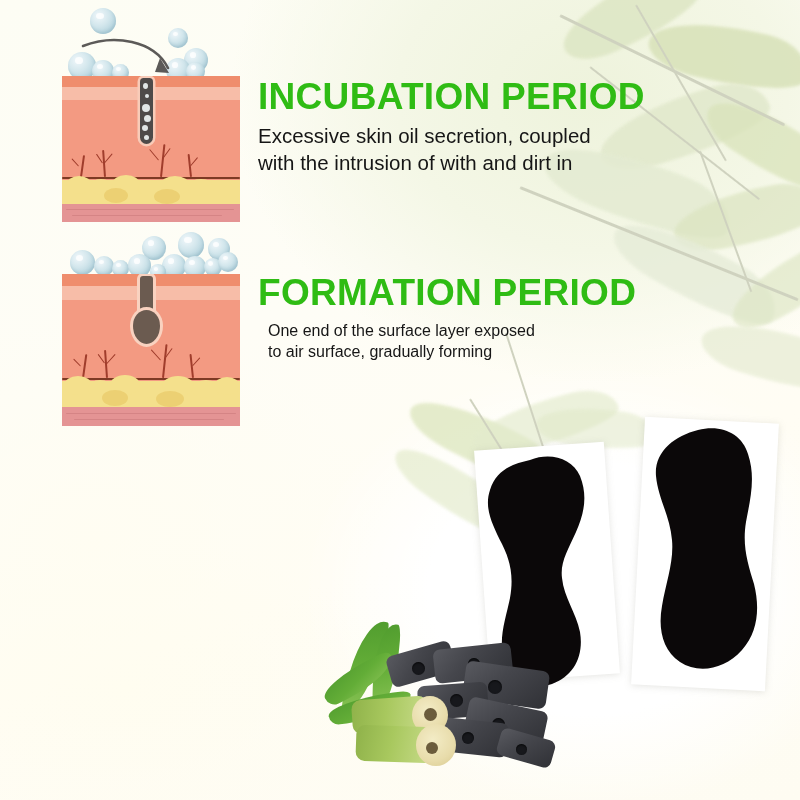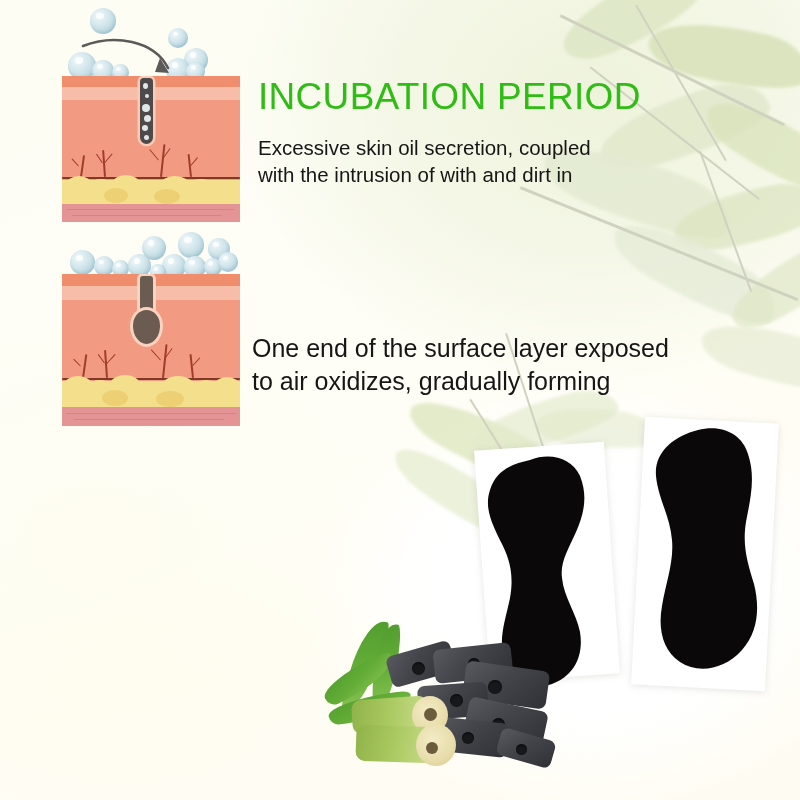--- a/index.html
+++ b/index.html
@@ -120,30 +120,29 @@
     height: 2px;
     background: #7e3a24;
     border-radius: 2px;
   }
 
   .arrow-svg { position: absolute; overflow: visible; }
 
   
   .heading {
     position: absolute;
-    font-weight: normal;
+    font-weight: bold;
     letter-spacing: .3px;
     color: #2fbc14;
     white-space: nowrap;
   }
   .body-text {
     position: absolute;
     color: #161616;
     line-height: 1.33;
-    margin-top: 12px;
   }
   .body-text div { white-space: nowrap; }
 
   
   .backing {
     position: absolute;
     background: #ffffff;
     box-shadow: 0 1px 7px rgba(150,150,140,.26);
   }
 
@@ -326,24 +325,25 @@
     </div>
   </div>
 
   <h2 class="heading" style="left:258px;top:76px;margin:0;font-size:37px;">INCUBATION PERIOD</h2>
 
   <div class="body-text" style="left:258px;top:122px;font-size:20.5px;">
     <div>Excessive skin oil secretion, coupled</div>
     <div>with the intrusion of with and dirt in</div>
   </div>
 
-
-  <div class="body-text" style="left:252px;top:320px;font-size:25px;">
+  <h2 class="heading" style="left:258px;top:272px;margin:0;font-size:37px;">FORMATION PERIOD</h2>
+
+  <div class="body-text" style="left:268px;top:320px;font-size:16px;">
     <div>One end of the surface layer exposed</div>
-    <div>to air oxidizes, gradually forming</div>
+    <div>to air surface, gradually forming</div>
   </div>
 
   <div style="position:absolute;left:300px;top:400px;width:500px;height:400px;">
 
     <div class="backing" style="left:182px;top:46px;width:130px;height:232px;transform:rotate(-4deg);"></div>
     <div class="backing" style="left:338px;top:20px;width:134px;height:268px;transform:rotate(3deg);"></div>
 
     <svg style="position:absolute;left:176px;top:52px;" width="150" height="238" viewBox="0 0 150 238">
       <path d="M54 8 C 74 0, 96 6, 104 24 C 112 44, 108 62, 100 80
                C 92 98, 84 110, 86 126 C 88 146, 100 160, 104 180

